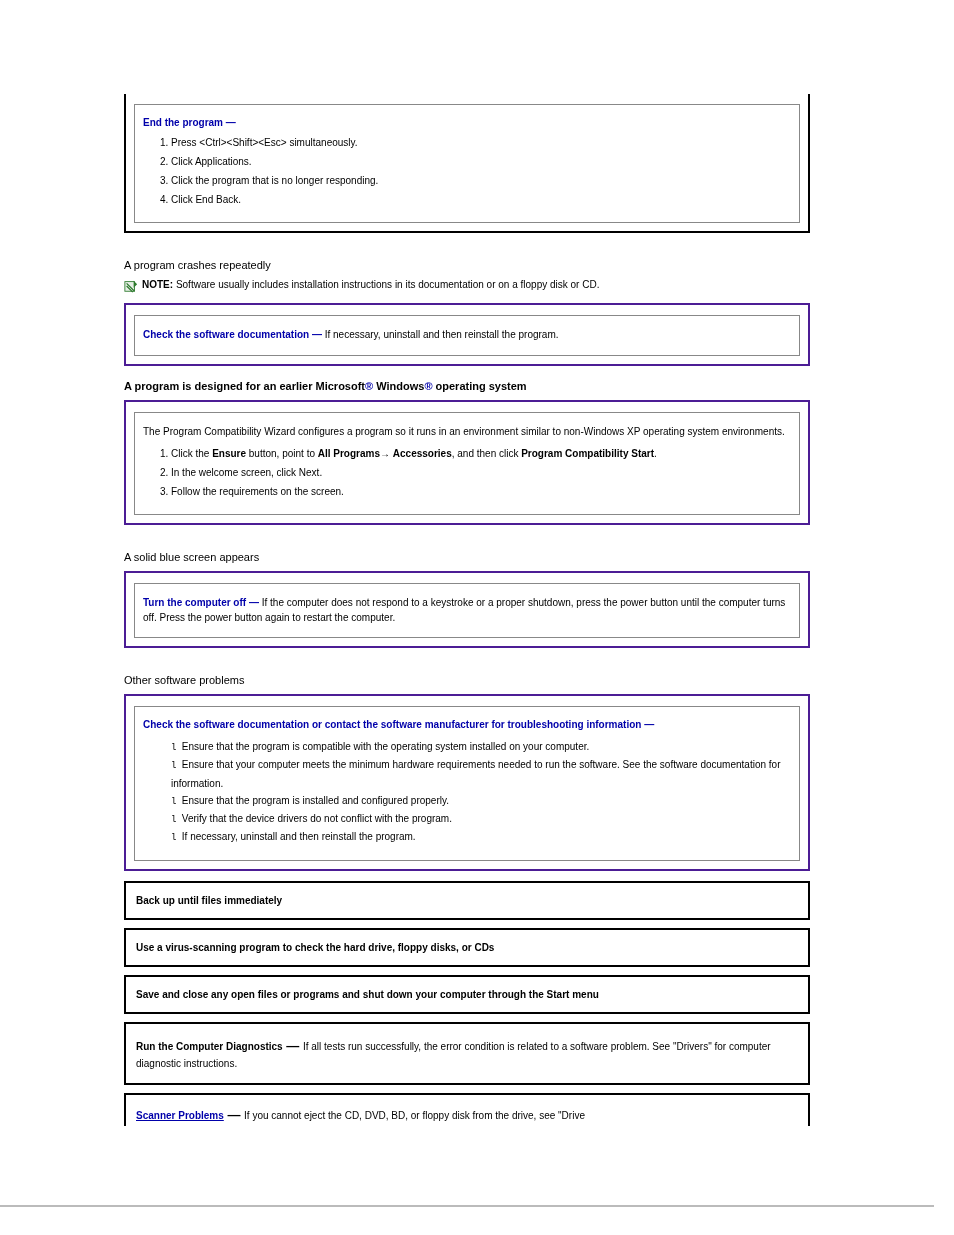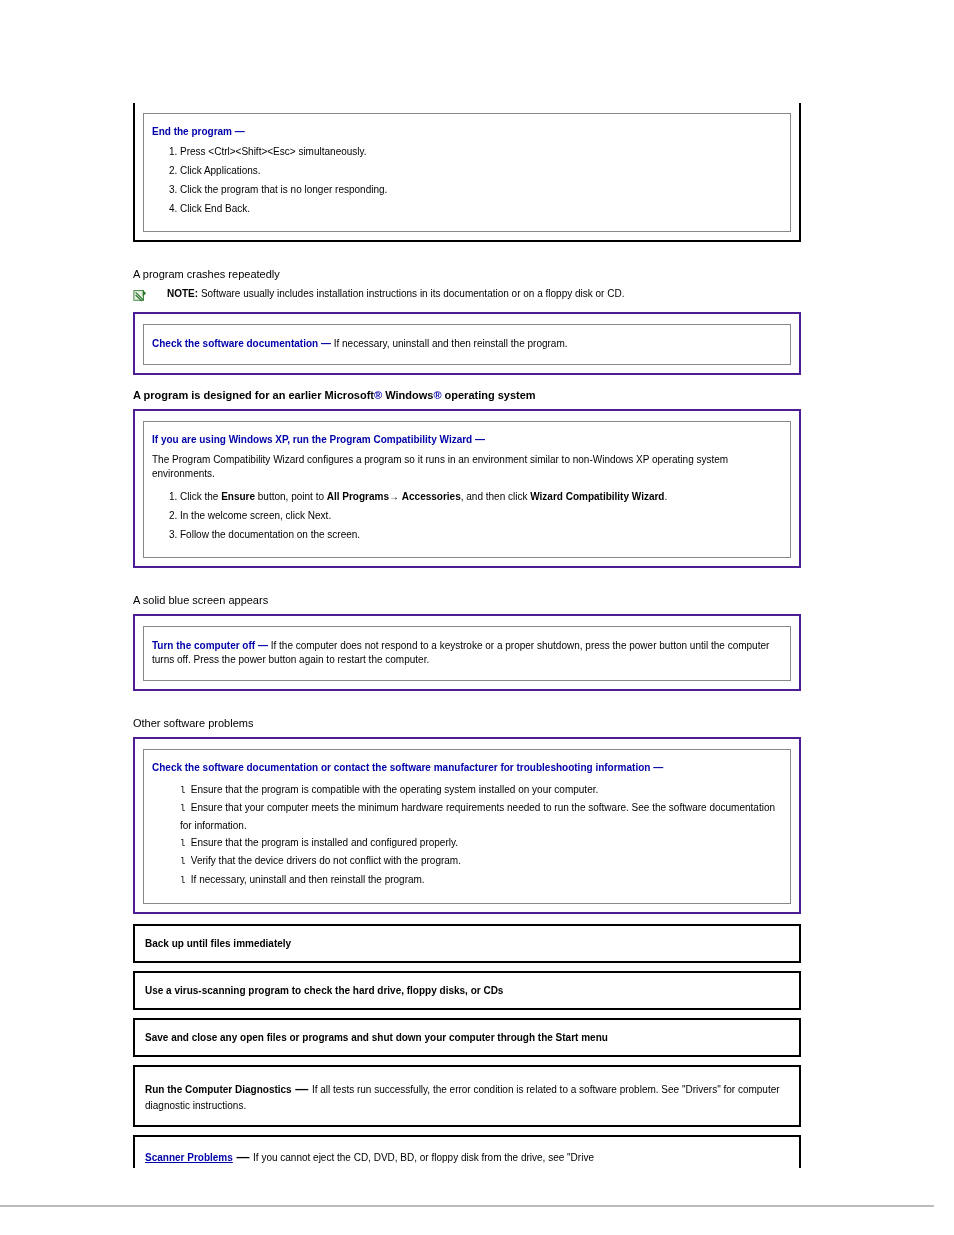--- a/index.html
+++ b/index.html
@@ -6,21 +6,21 @@
     margin: 0;
     padding: 0;
     background: #ffffff;
     font-family: Verdana, Geneva, sans-serif;
     font-size: 10px;
     color: #000;
   }
   .page {
     width: 934px;
     min-height: 1235px;
-    padding: 13px;
+    padding: 4px;
     box-sizing: border-box;
     position: relative;
   }
   .content {
     padding: 90px 120px 20px 120px;
   }
   .outer-box {
     border: 2px solid #000;
     border-top: none;
     padding: 10px 8px 8px 8px;
@@ -67,21 +67,21 @@
   h4.section {
     font-family: Verdana, sans-serif;
     font-size: 11px;
     font-weight: normal;
     color: #000;
     margin: 26px 0 8px 0;
   }
   .note-row {
     display: flex;
     align-items: flex-start;
-    gap: 20px;
+    gap: 4px;
     margin: 6px 0 10px 0;
   }
   .note-icon {
     font-size: 14px;
     color: #2d7a2d;
     flex-shrink: 0;
     width: 14px;
     height: 14px;
   }
   .note-text {
@@ -174,28 +174,25 @@
         <span class="body-text">If necessary, uninstall and then reinstall the program.</span>
       </div>
     </div>
 
     <div class="reg-row">
       <span>A program is designed for an earlier Microsoft</span><span class="reg">®</span><span> Windows</span><span class="reg">®</span><span> operating system</span>
     </div>
 
     <div class="outer-box full">
       <div class="inner-box">
-        <div style="margin-bottom:8px">
-          <span class="lead-blue">If you are using Windows XP, run the Program Compatibility Wizard —</span>
-        </div>
         <div class="body-text" style="margin-bottom:6px">The Program Compatibility Wizard configures a program so it runs in an environment similar to non-Windows XP operating system environments.</div>
         <ol class="steps">
-          <li><span>Click the <b>Ensure</b> button, point to <b>All Programs</b><span class="arrow">→</span> <b>Accessories</b>, and then click <b>Wizard Compatibility Wizard</b>.</span></li>
+          <li><span>Click the <b>Ensure</b> button, point to <b>All Programs</b><span class="arrow">→</span> <b>Accessories</b>, and then click <b>Program Compatibility Start</b>.</span></li>
           <li>In the welcome screen, click Next.</li>
-          <li>Follow the documentation on the screen.</li>
+          <li>Follow the requirements on the screen.</li>
         </ol>
       </div>
     </div>
 
     <h4 class="section">A solid blue screen appears</h4>
 
     <div class="outer-box full">
       <div class="inner-box">
         <span class="lead-blue">Turn the computer off —</span>
         <span class="body-text">If the computer does not respond to a keystroke or a proper shutdown, press the power button until the computer turns off. Press the power button again to restart the computer.</span>

